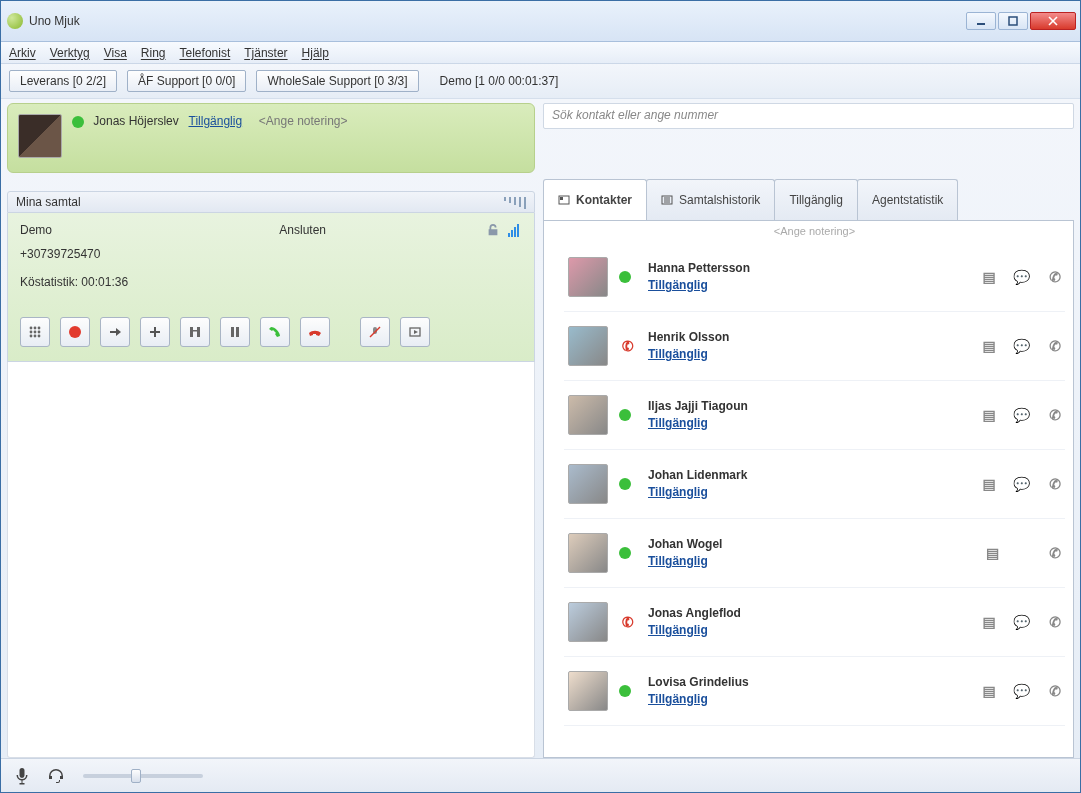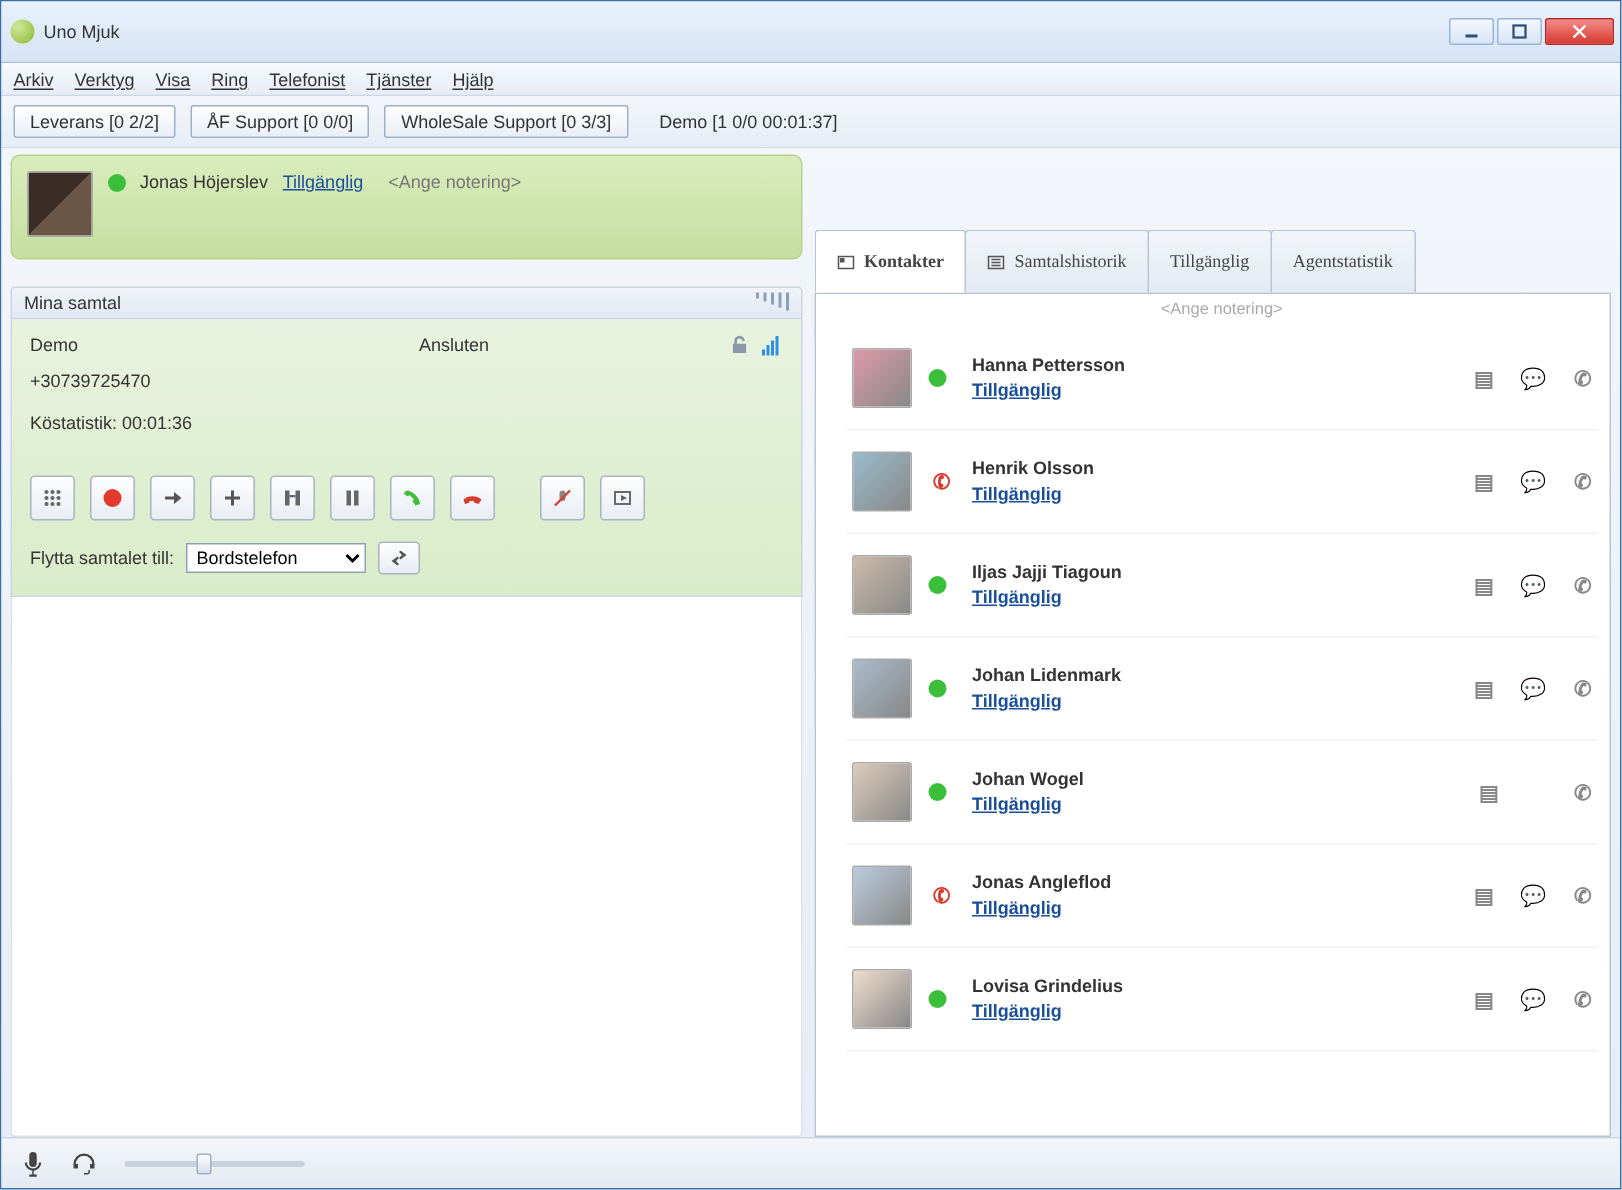--- a/index.html
+++ b/index.html
@@ -30,21 +30,21 @@
 
   
   .usercard { background:linear-gradient(#d9ecbc,#c5df9f); border:1px solid #b7d08c; border-radius:6px; padding:10px; display:flex; gap:10px; height:70px; }
   .avatar { width:44px; height:44px; background:#777; border:1px solid #aaa; border-radius:2px; background:linear-gradient(135deg,#3a2d28 0 50%,#6b5547 50%); }
   .avatar.sm { width:40px; height:40px; }
   .presence-dot { width:12px; height:12px; border-radius:6px; background:#3bbf3b; display:inline-block; vertical-align:middle; margin-right:6px; }
   .link { color:#1a4f9c; text-decoration:underline; cursor:pointer; }
   .note { color:#777; }
 
   
-  .panel-head { margin-top:18px; height:22px; background:linear-gradient(#f1f4f9,#e2e8f2); border:1px solid #cbd5e3; border-radius:3px 3px 0 0; padding:3px 8px; font-size:12px; display:flex; align-items:flex-start; }
+  .panel-head { margin-top:18px; height:22px; background:linear-gradient(#f1f4f9,#e2e8f2); border:1px solid #cbd5e3; border-radius:3px 3px 0 0; padding:3px 8px; font-size:12px; display:flex; align-items:flex-end; }
   .panel-head .sigbars { margin-left:auto; display:flex; gap:3px; }
   .panel-head .sigbars span { width:2px; background:#8aa0ba; }
 
   
   .callpanel { background:linear-gradient(#e8f3df,#d9ecc8); border:1px solid #cbd5e3; border-top:none; padding:10px 12px 14px 12px; }
   .callpanel .row { display:flex; align-items:center; }
   .callpanel .row1 { justify-content:space-between; }
   .icons-right { display:flex; gap:8px; align-items:center; }
   .lock-icon, .sig-icon { width:14px; height:14px; }
   .sig-icon { display:flex; align-items:flex-end; gap:1px; }
@@ -63,21 +63,21 @@
   .smallbtn { width:28px; height:22px; border:1px solid #a9b5c5; background:linear-gradient(#fdfdfd,#e8edf4); border-radius:3px; display:flex; align-items:center; justify-content:center; }
 
   
   .filler { flex:1; background:#fff; border:1px solid #d8dee7; border-top:none; border-radius:0 0 3px 3px; }
 
   
   .search { border:1px solid #cfd8e4; background:#fff; height:26px; padding:4px 8px; color:#888; font-style:italic; border-radius:2px; }
 
   
   .tabs { margin-top:50px; display:flex; }
-  .tab { border:1px solid #b9c4d3; border-bottom:none; background:linear-gradient(#f2f5fa,#e4eaf3); padding:13px 14px; font-size:12px; border-radius:3px 3px 0 0; margin-right:-1px; display:flex; align-items:center; gap:6px; color:#444;font-family:Liberation Serif, serif;}
+  .tab { border:1px solid #b9c4d3; border-bottom:none; background:linear-gradient(#f2f5fa,#e4eaf3); padding:13px 14px; font-size:12px; border-radius:3px 3px 0 0; margin-right:-1px; display:flex; align-items:center; gap:6px; color:#444;}
   .tab.active { background:#fff; font-weight:bold; position:relative; z-index:2; }
   .tab svg { width:12px; height:12px; }
 
   .contacts { flex:1; background:#fff; border:1px solid #b9c4d3; overflow:hidden; position:relative; }
   .contacts-inner { position:absolute; inset:0; overflow-y:scroll; padding:4px 8px 8px 20px; }
   .partial { color:#aaa; font-size:11px; text-align:center; padding-bottom:6px; }
   .contact { display:flex; align-items:center; gap:10px; padding:14px 4px; border-bottom:1px solid #eef1f6;font-weight:bold; }
   .contact .info { flex:1; line-height:1.4; }
   .contact .name { color:#333; }
   .contact .actions { display:flex; gap:18px; color:#888; font-size:14px; }
@@ -249,37 +249,29 @@
               </svg>
             </div>
           <div class="ctl">
               <svg width="14" height="14">
                 <rect x="2" y="3" width="10" height="8" fill="none" stroke="#666" stroke-width="1.3"></rect>
                 <polygon points="6,5 10,7 6,9" fill="#666"></polygon>
               </svg>
             </div>
         </div>
 
-        <div class="transfer-row">
-          <span>Flytta samtalet till:</span>
-          <select>
-            <option>Bordstelefon</option>
-          </select>
-          <div class="smallbtn">
-              <svg width="14" height="10">
-                <path fill="#555" d="M1 3h8l-2-2 1-1 4 3-4 3-1-1 2-2H1zM13 7H5l2 2-1 1-4-3 4-3 1 1-2 2h8z"></path>
-              </svg>
-            </div>
-        </div>
       </div>
 
       <div class="filler"></div>
     </div>
 
     <div class="rightcol">
+      <div class="search">
+        <span>Sök kontakt eller ange nummer</span>
+      </div>
 
       <div class="tabs" id="tabs">
           <div class="tab active">
             <span>
               <svg width="12" height="12">
                 <rect x="1" y="2" width="10" height="8" fill="none" stroke="#555"></rect>
                 <rect x="2" y="3" width="3" height="3" fill="#555"></rect>
               </svg>
             </span>
             <span>Kontakter</span>

